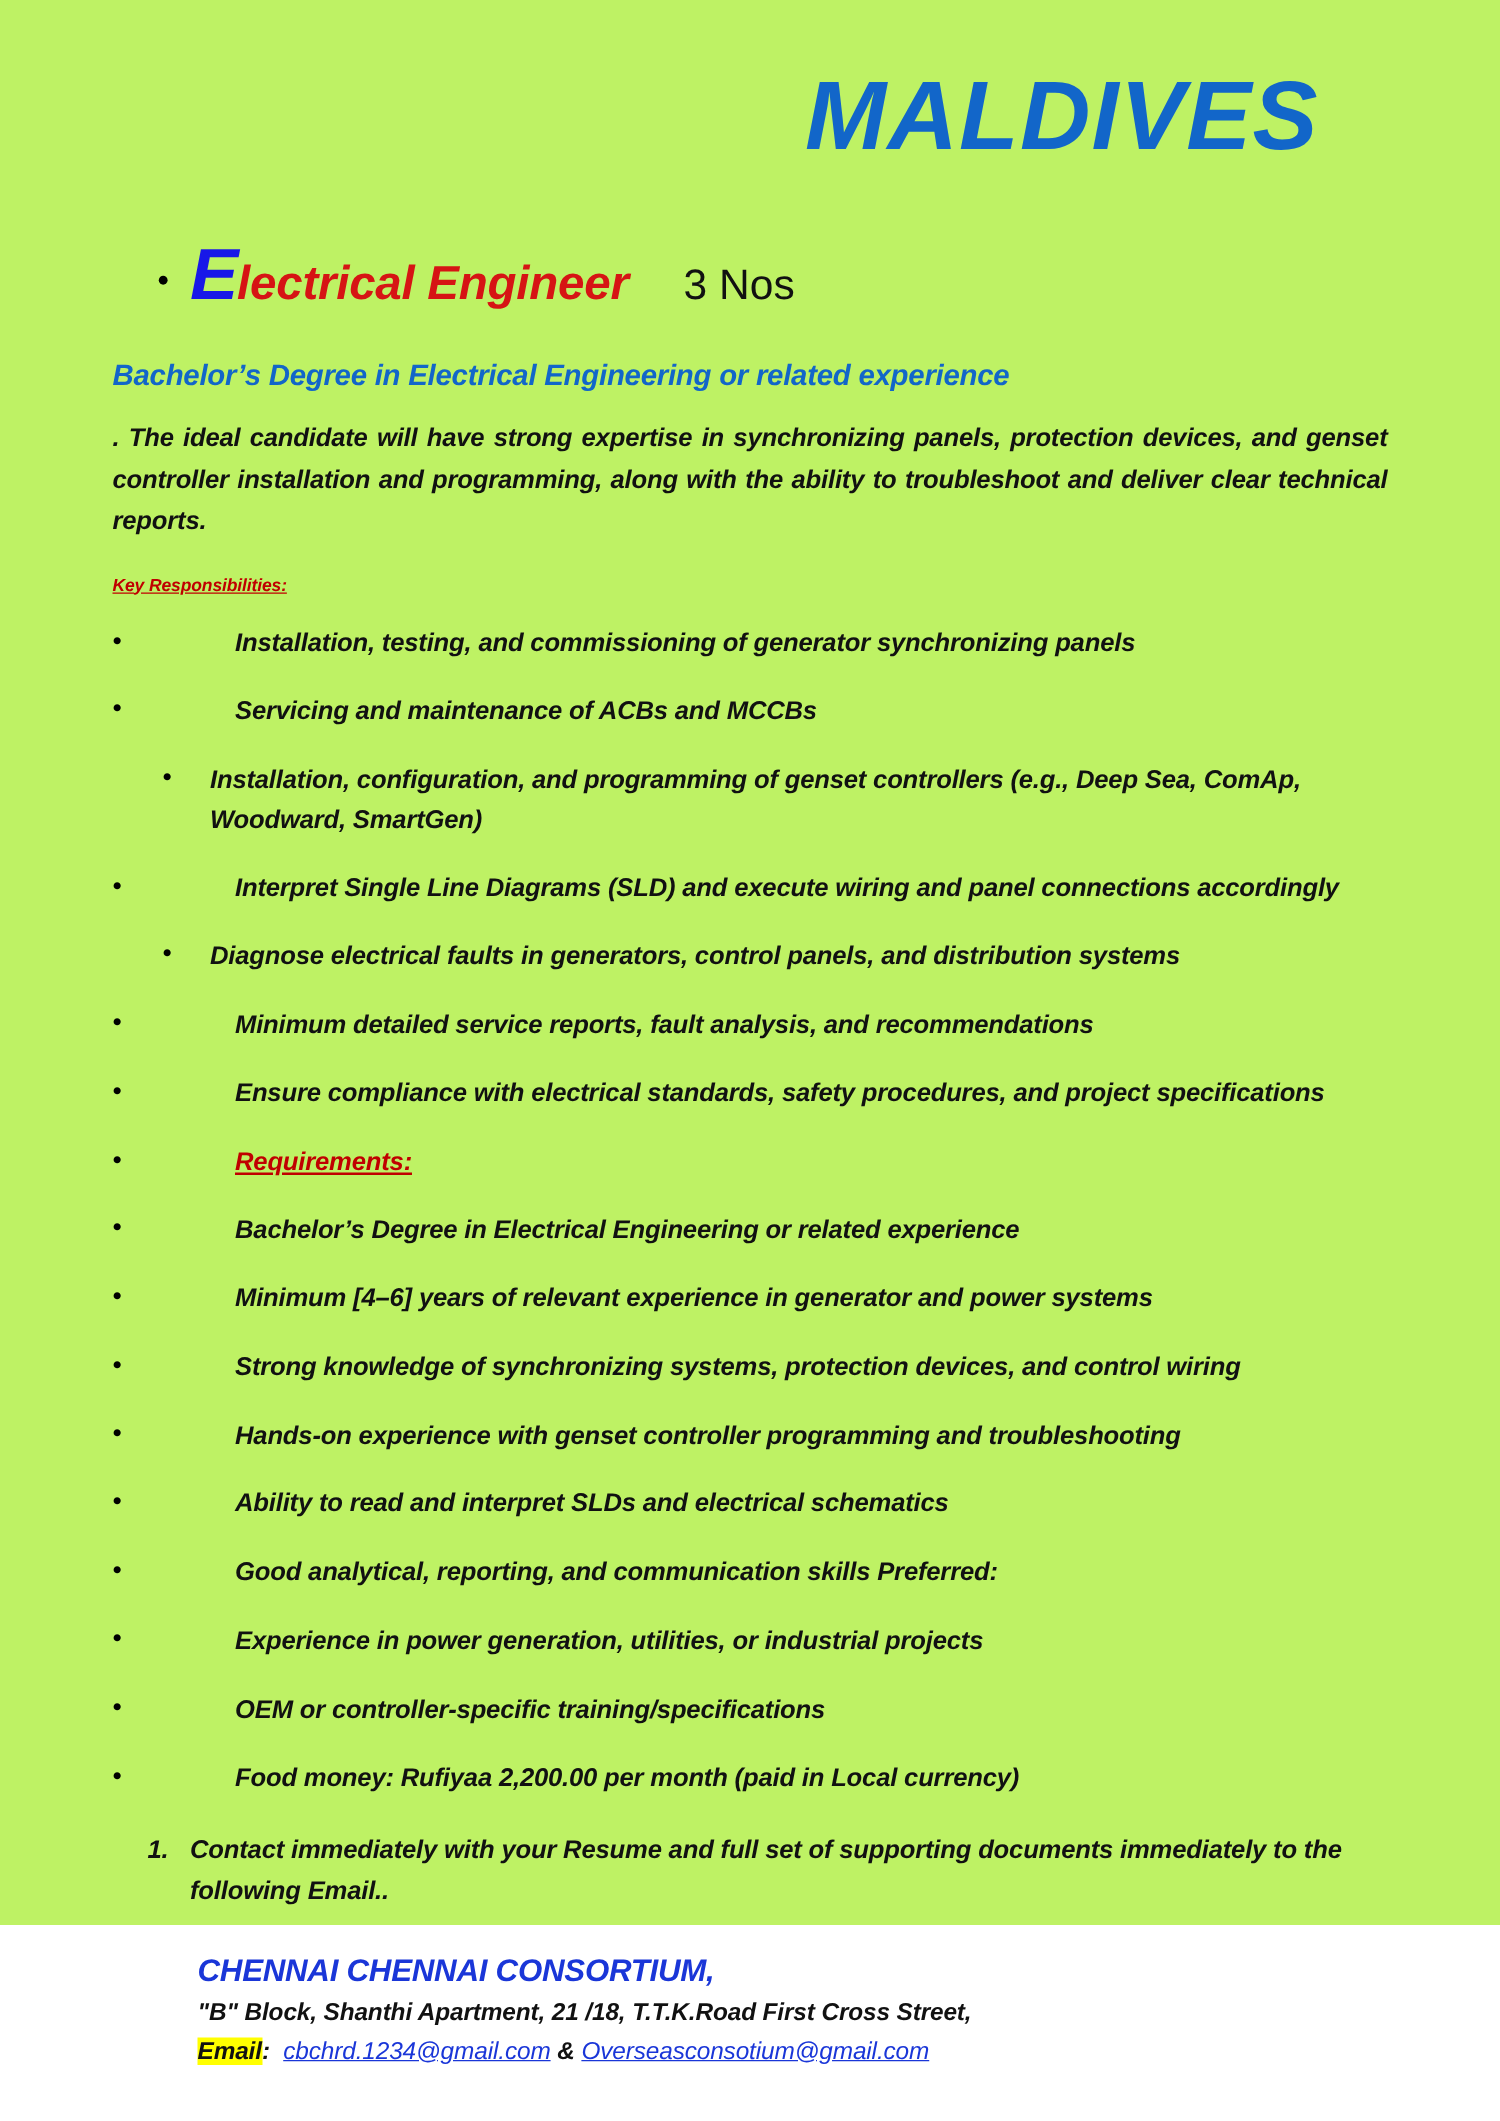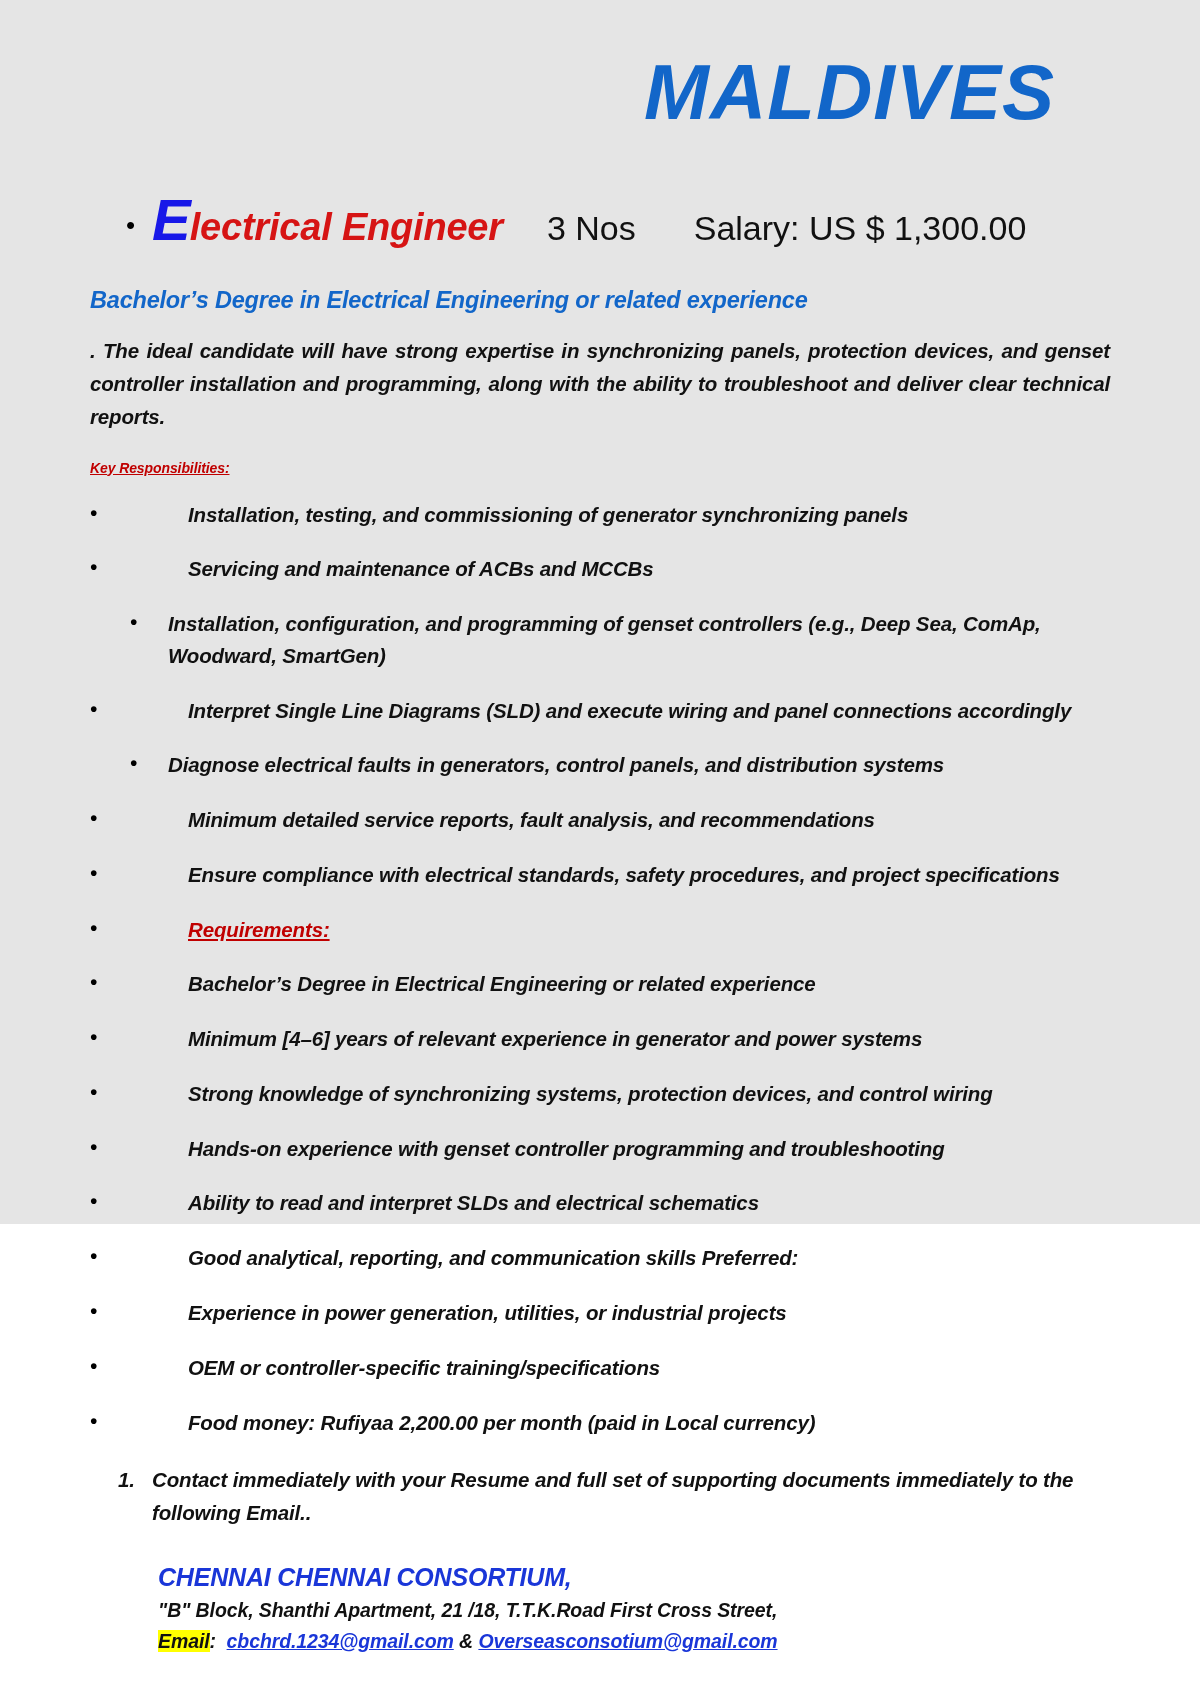--- a/index.html
+++ b/index.html
@@ -10,24 +10,24 @@
   body {
     width: 1200px;
     height: 1697px;
     font-family: "Liberation Sans", sans-serif;
     color: #000000;
     overflow: hidden;
   }
   .page {
     position: relative;
     width: 1200px;
-    height: 1224px;
+    height: 1540px;
     box-sizing: border-box;
     padding: 0 90px 0 90px;
-    background: #e5e5e5;
+    background: #bef264;
   }
 
   
   .header {
     padding-top: 52px;
     text-align: right;
     padding-right: 55px;
   }
   .header-title {
     display: inline-block;
@@ -213,41 +213,40 @@
   }
   .email-label {
     background: #ffff00;
     font-weight: bold;
     font-style: italic;
     color: #111;
   }
   .email-link {
     color: #1a36d8;
     text-decoration: underline;
-    font-weight: bold;
+    font-weight: normal;
     font-style: italic;
   }
   .amp { color: #111; }
 </style>
 </head>
 <body>
 
 <div class="page">
 
   <div class="header">
     <span class="header-title">MALDIVES</span>
   </div>
 
   <div class="job-line">
     <span class="job-bullet">•</span>
     <span class="job-title-wrap">
       <span class="job-cap">E</span><span class="job-rest">lectrical Engineer</span>
     </span>
     <span class="job-count">3 Nos</span>
-    <span class="job-salary">Salary: US $ 1,300.00</span>
   </div>
 
   <div class="subtitle">Bachelor’s Degree in Electrical Engineering or related experience</div>
 
   <div class="intro">. The ideal candidate will have strong expertise in synchronizing panels, protection devices, and genset controller installation and programming, along with the ability to troubleshoot and deliver clear technical reports.</div>
 
   <div class="red-head key-resp-head">Key Responsibilities:</div>
 
   <ul class="bul-list" id="bullet-list">
       <li class="bul-item lvl1">

